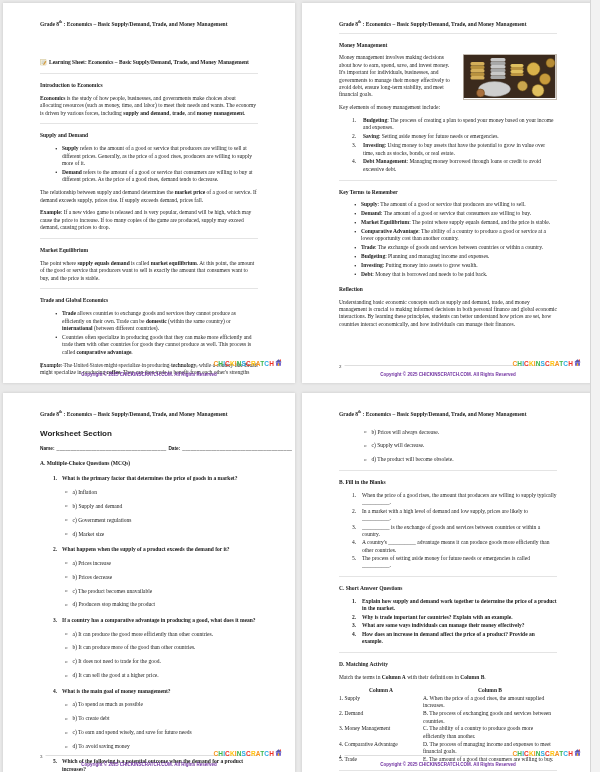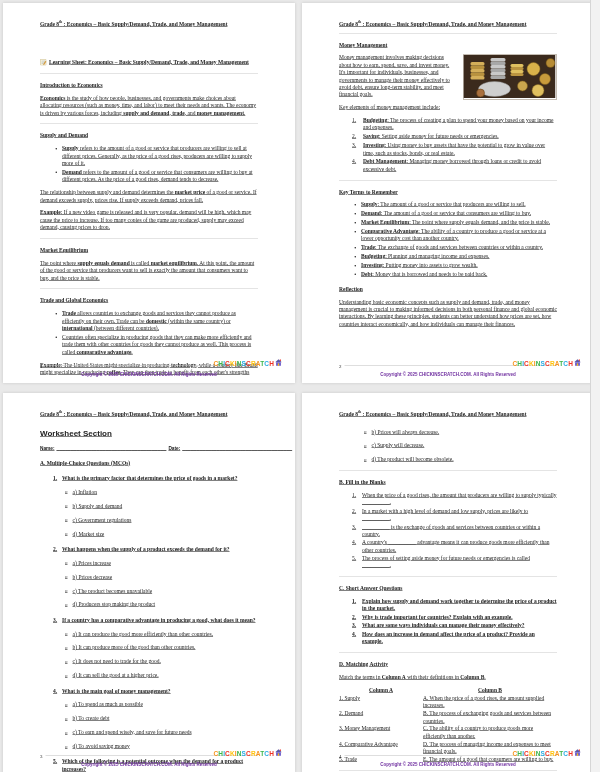--- a/index.html
+++ b/index.html
@@ -1,18 +1,18 @@
 <!DOCTYPE html>
 <html><head>
 <meta charset="utf-8">
 <style>
   html,body{margin:0;padding:0;}
   body{width:600px;height:772px;overflow:hidden;background:#e9e9e9;font-family:"Liberation Serif",serif;}
   .canvas{position:relative;width:600px;height:772px;background:#e9e9e9;}
-  .grid{position:absolute;top:3px;left:3px;display:grid;grid-template-columns:292px 292px;grid-template-rows:380px 380px;gap:10px 7px;text-decoration:underline;}
+  .grid{position:absolute;top:3px;left:3px;display:grid;grid-template-columns:292px 292px;grid-template-rows:380px 380px;gap:10px 7px;}
   .scrollstrip{position:absolute;top:0;right:0;width:9px;height:772px;background:#f2f2f2;border-left:1px solid #d6d6d6;}
   .page{width:292px;height:380px;background:#ffffff;overflow:hidden;position:relative;box-shadow:0 0 3px rgba(0,0,0,.14);}
   .page-inner{width:584px;height:760px;transform:scale(.5);transform-origin:0 0;box-sizing:border-box;padding:34px 74px 64px;position:relative;font-size:11px;line-height:1.34;color:#1b1b1b;}
   .b, .bold{font-weight:bold;}
   .hdr{font-weight:bold;font-size:11px;}
   .hdr sup{font-size:7px;}
   .ls{margin-top:62px;font-weight:bold;display:flex;align-items:center;gap:5px;}
   .hr{border-top:1px solid #c9c9c9;margin:15px 0;}
   .hr-tight{margin-top:11px;}
   .sec{font-weight:bold;margin:15px 0 11px;}

